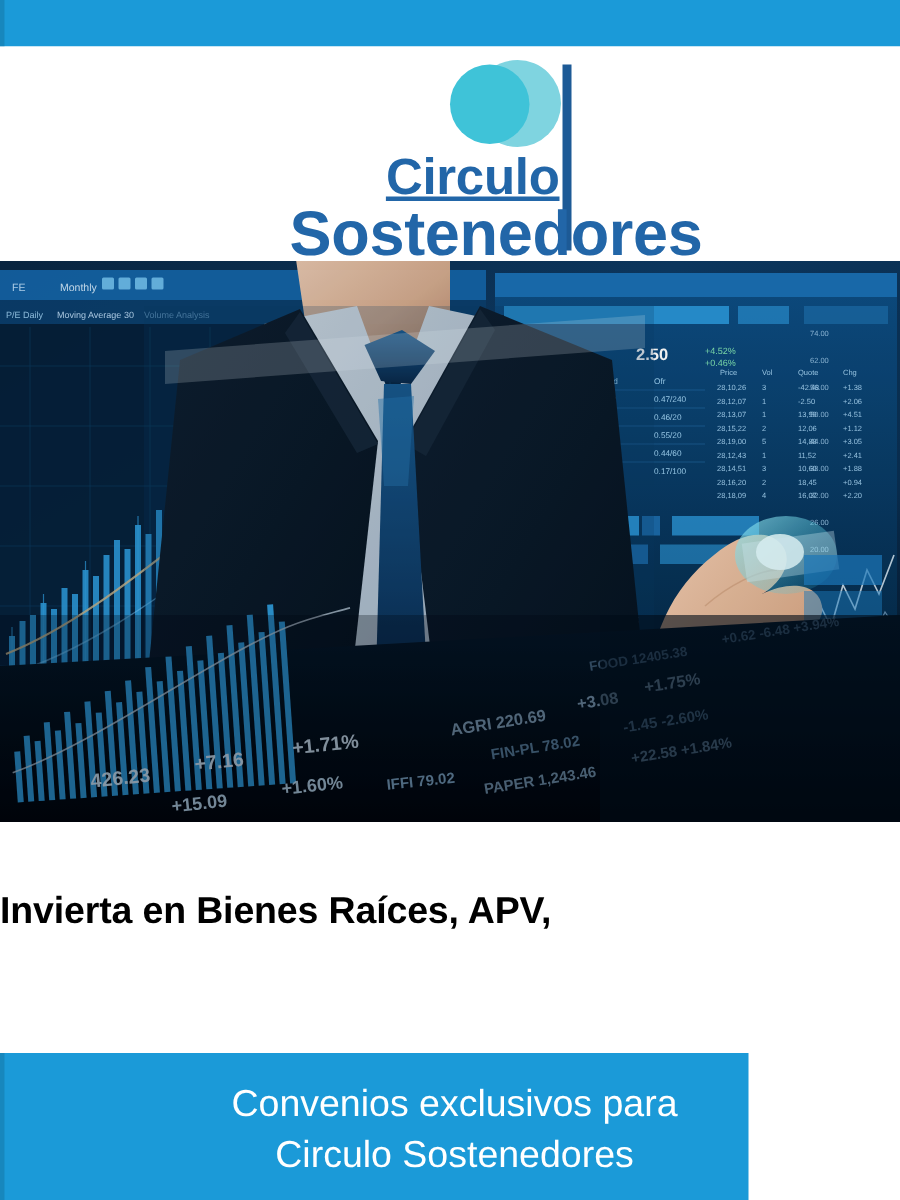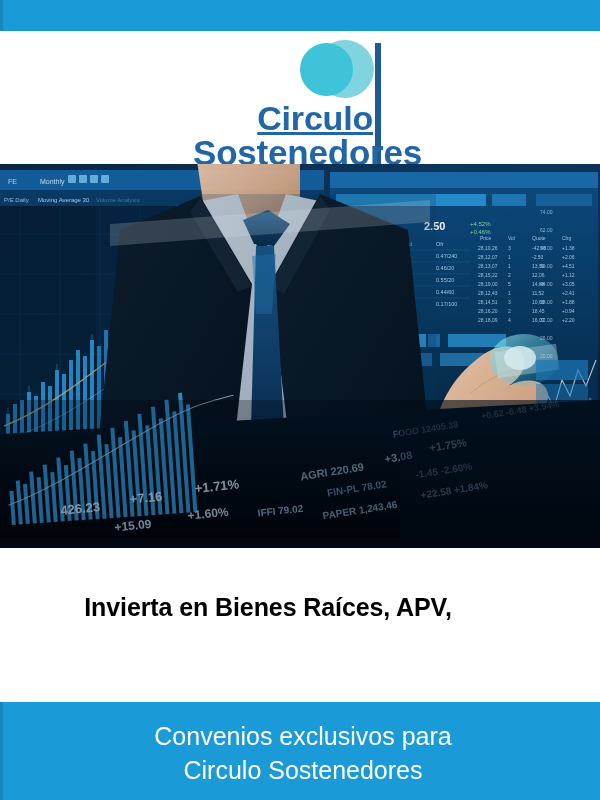--- a/index.html
+++ b/index.html
@@ -90,28 +90,28 @@
     width: 180px;
     text-align: right;
     font-size: 34px;
     text-decoration: underline;
   }
   .logo-word-2 {
     left: 0;
     top: 100px;
     width: 180px;
     text-align: right;
-    font-size: 35px;
+    font-size: 42px;
   }
 
   
   .hero {
     position: absolute;
     left: 0;
-    top: 164px;
+    top: 174px;
     width: 600px;
     height: 426px;
     overflow: hidden;
     background: #04070f;
   }
   .hero svg {
     display: block;
     width: 600px;
     height: 374px;
   }
@@ -123,35 +123,35 @@
     top: 548px;
     width: 600px;
     height: 154px;
     background: #ffffff;
   }
   .headline {
     position: absolute;
     left: 0;
     top: 42px;
     width: 536px;
-    text-align: center;
+    text-align: left;
     color: #000000;
     font-size: 25px;
     font-weight: bold;
     line-height: 34px;
     letter-spacing: -0.1px;
   }
   .headline .ln { display: block; }
 
   
   .bottom-banner {
     position: absolute;
     left: 0;
     top: 702px;
-    width: 600px;
+    width: 499px;
     height: 98px;
     background: #1b9ad8;
     box-sizing: border-box;
     border-left: 3px solid #1787bd;
   }
   .banner-text {
     position: absolute;
     left: 0;
     top: 17px;
     width: 600px;

